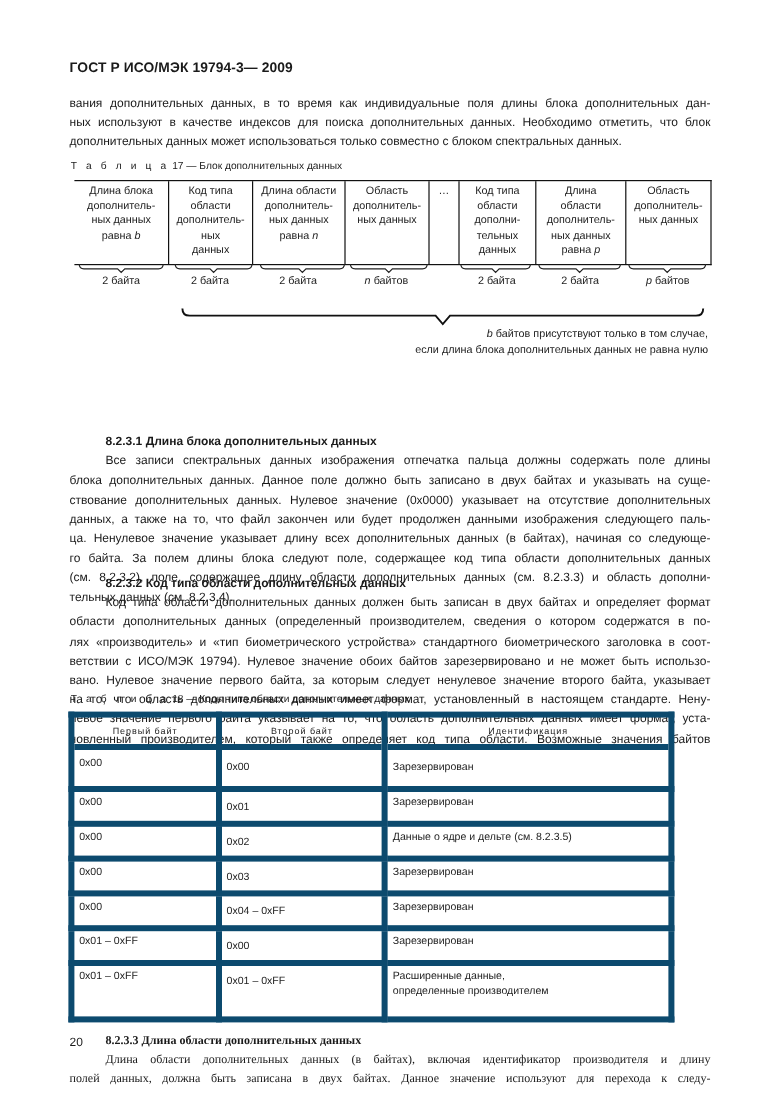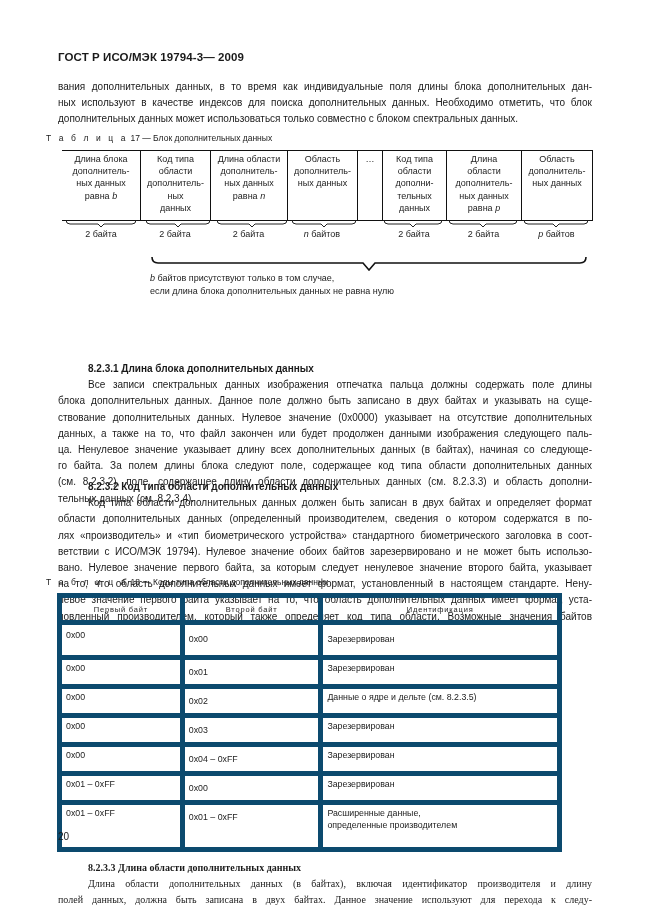--- a/index.html
+++ b/index.html
@@ -7,46 +7,46 @@
     width: 646px; height: 913px; position: relative; overflow: hidden;
     font-family: "Liberation Sans", sans-serif; color: #1a1a1a;
   }
   .abs { position: absolute; }
   .header-title { left: 58px; top: 51px; font-size: 11.5px; font-weight: bold; letter-spacing: 0.1px; }
   .para { left: 58px; width: 534px; font-size: 10px; line-height: 16.2px; text-align: justify; }
   .para .line { display: block; white-space: nowrap; text-align-last: justify; }
   .para .line.last { text-align-last: left; }
   .indent { padding-left: 30px; }
   .h-sec { font-weight: bold; font-size: 10px; padding-left: 30px; margin-top: 46px; }
-  .caption { left: 46px; font-size: 8.5px; }
+  .caption { left: 59px; font-size: 8.5px; }
   .caption .spaced { letter-spacing: 2.6px; }
 
   
   .t17 { left: 62px; top: 150px; height: 69px; border: 1px solid #111; border-left: none; display: flex; }
   .t17 .cell {
     border-left: 1px solid #111; box-sizing: border-box; height: 100%;
     font-size: 9px; line-height: 12.2px; text-align: center; padding-top: 2px; color: #222;
   }
   .t17 .cell i { font-style: italic; }
   .t17 .cell.first { border-left: none; }
   .size-label { font-size: 9px; text-align: center; top: 229px; color: #222; }
   .size-label i { font-style: italic; }
-  .big-brace-text { left: 150px; width: 440px; top: 272px; font-size: 9px; text-align: left; line-height: 12.5px; color: #222; }
+  .big-brace-text { left: 150px; width: 440px; top: 272px; font-size: 9px; text-align: right; line-height: 12.5px; color: #222; }
   .big-brace-text i { font-style: italic; }
 
   
   .t18 { left: 57px; top: 593px; width: 505px; border-collapse: collapse; }
   .t18 td, .t18 th { border: 5px solid #0c4a6e; padding: 0 4px; font-weight: normal; vertical-align: top; color: #222; }
   .t18 th { font-size: 7.5px; letter-spacing: 0.8px; height: 22px; vertical-align: middle; text-align: center; border-bottom: 3px double #111; }
   .t18 td { font-size: 8.8px; height: 18px; line-height: 12px; padding-top: 2px; }
   .t18 td.c2 { padding-top: 6px; }
   .t18 tr.r0 td { height: 22px; padding-top: 4px; }
   .t18 tr.r0 td.c2 { padding-top: 8px; }
   .t18 tr.last td { height: 36px; }
-  .page-num { left: 58px; top: 831px; font-size: 10px; }
+  .page-num { left: 58px; top: 864px; font-size: 10px; }
 </style>
 </head>
 <body>
 
 <div class="abs header-title">ГОСТ Р ИСО/МЭК 19794-3— 2009</div>
 
 <div class="abs para" style="top:79px;">
   <span class="line">вания дополнительных данных, в то время как индивидуальные поля длины блока дополнительных дан-</span>
   <span class="line">ных используют в качестве индексов для поиска дополнительных данных. Необходимо отметить, что блок</span>
   <span class="line last">дополнительных данных может использоваться только совместно с блоком спектральных данных.</span>

